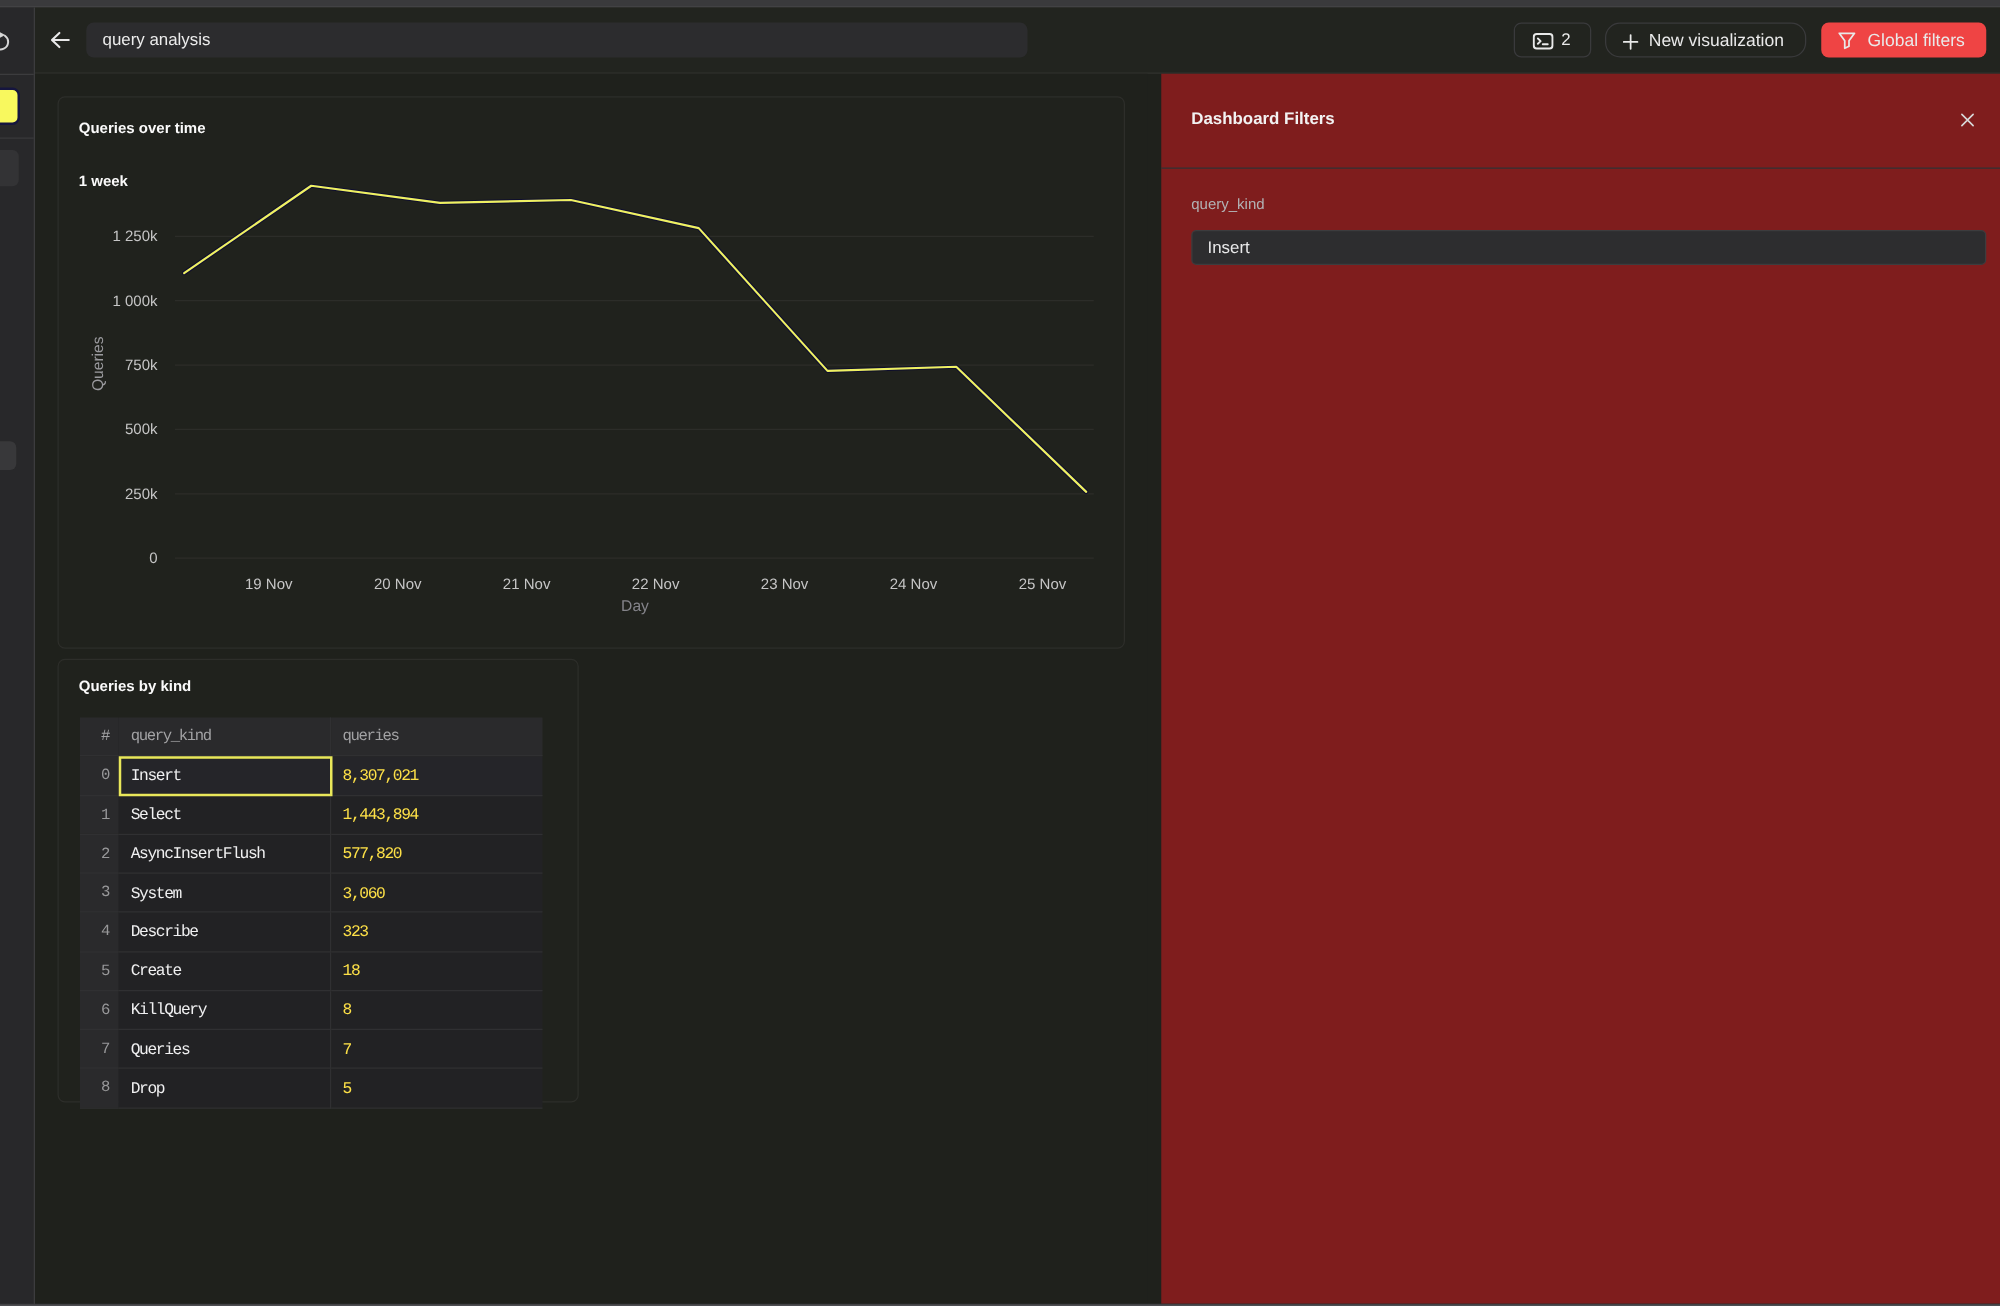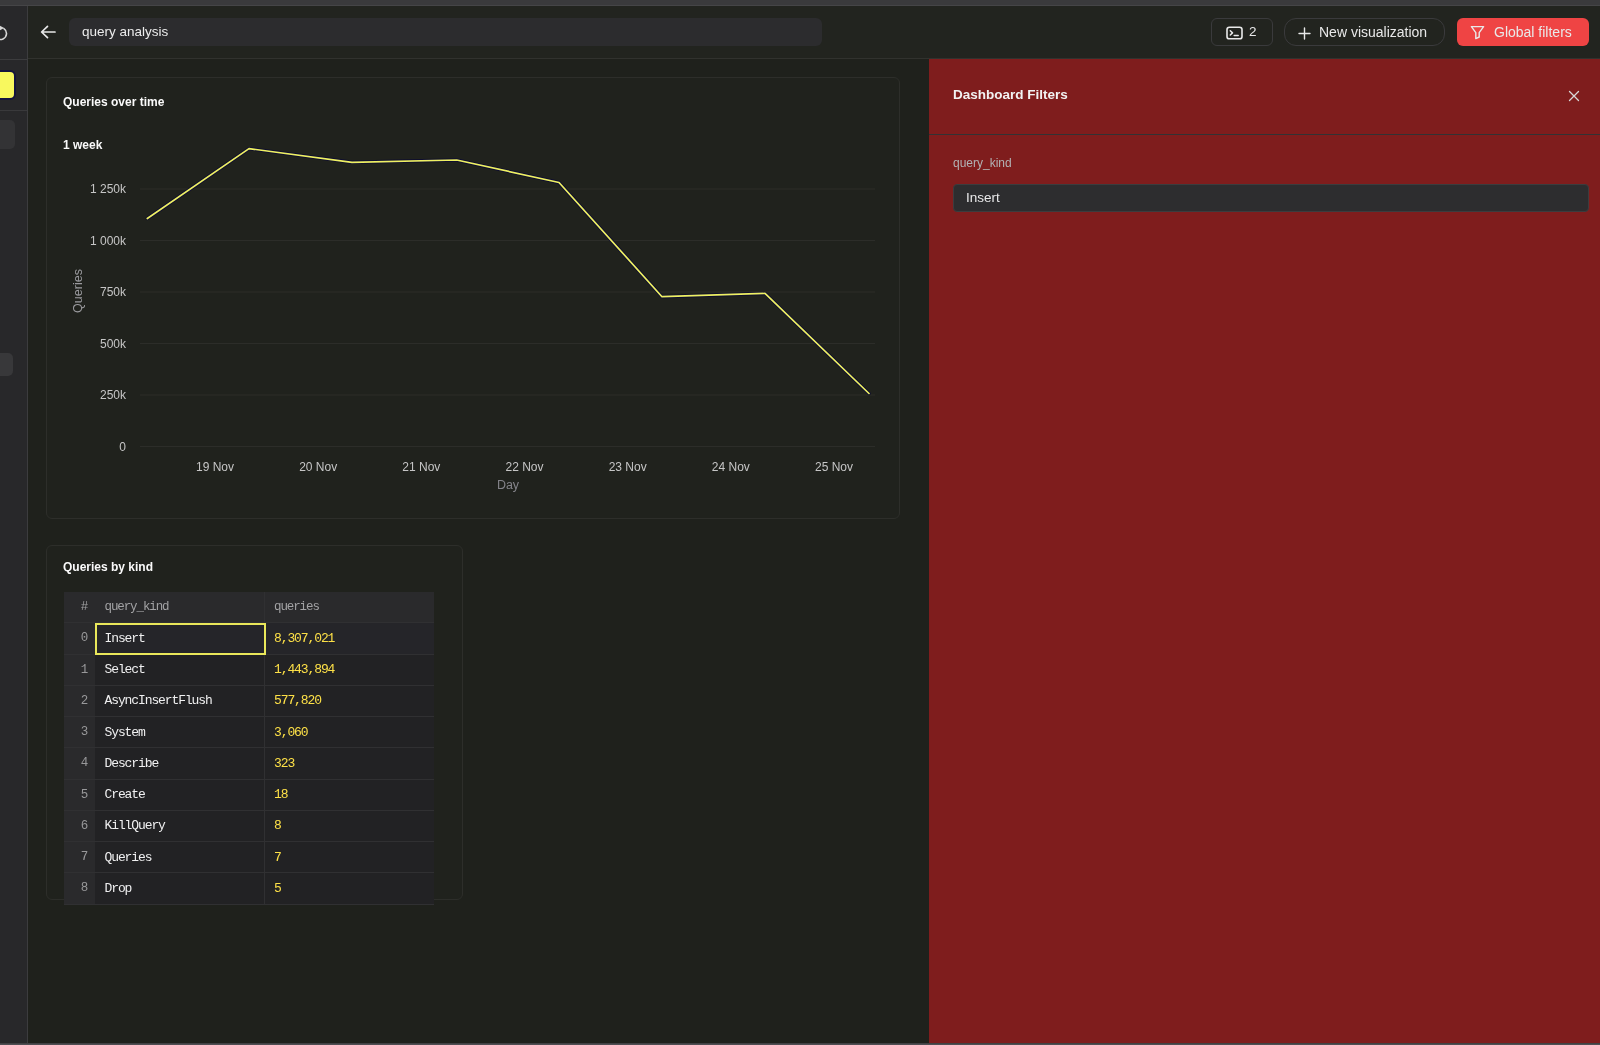--- a/index.html
+++ b/index.html
@@ -23,21 +23,21 @@
   #tb-input { left:41px; top:12px; width:753px; height:28px; background:#2c2c2e; border-radius:6px; color:#ececec; font-size:13.5px; line-height:27px; padding-left:13px; }
   .tb-btn { top:12px; height:28px; border:1px solid #3a3a3c; border-radius:6px; color:#e9e9e9; font-size:14px; line-height:26px; }
   #btn-console { left:1183px; width:62px; }
   #btn-newviz { left:1256px; width:161px;border-radius:12px; }
   #btn-global { left:1429px; width:132px; background:#ef4444; border:none; line-height:28px; }
 
   
   #main { left:28px; top:59px; width:890px; height:984px; background:#1f211c; }
   .card { background:#20221d; border:1px solid #2d2e2a; border-radius:6px; }
   #chartcard { left:18px; top:18px; width:854px; height:442px; }
-  #tablecard { left:18px; top:486px; width:417px; height:355px; }
+  #tablecard { left:18px; top:468px; width:417px; height:355px; }
   .cardtitle { color:#fafafa; font-size:12px; font-weight:bold; }
 
   
   #panel { left:929px; top:59px; width:777px; height:984px; background:#7f1d1d; }
   #panel-div { left:0; top:75px; width:682px; height:1px; background:#323234; }
   #panel-title { left:24px; top:28px; color:#f2f2f2; font-size:13.5px; font-weight:bold; }
   #panel-x { left:639px; top:31px; }
   #qk-label { left:24px; top:97px; color:#b2b2b4; font-size:12px; }
   #qk-input { left:24px; top:125px; width:636px; height:28px; background:#2d2d2f; border:1px solid #3c3c3e; border-radius:4px; color:#e9e9ea; font-size:13.5px; line-height:26px; padding-left:12px; }
 

